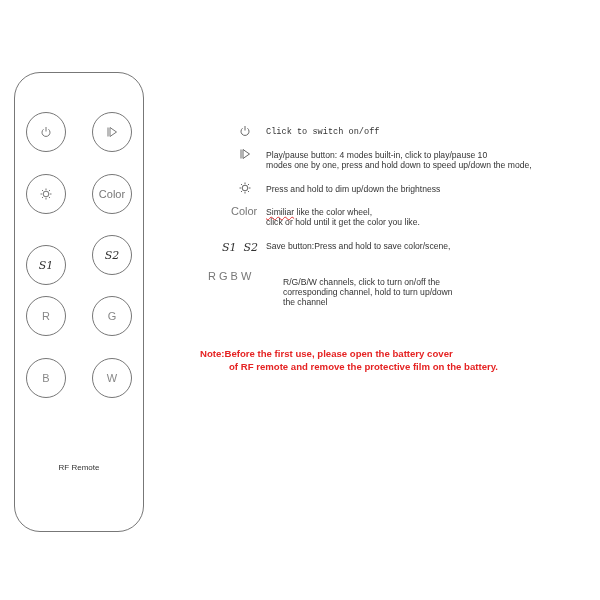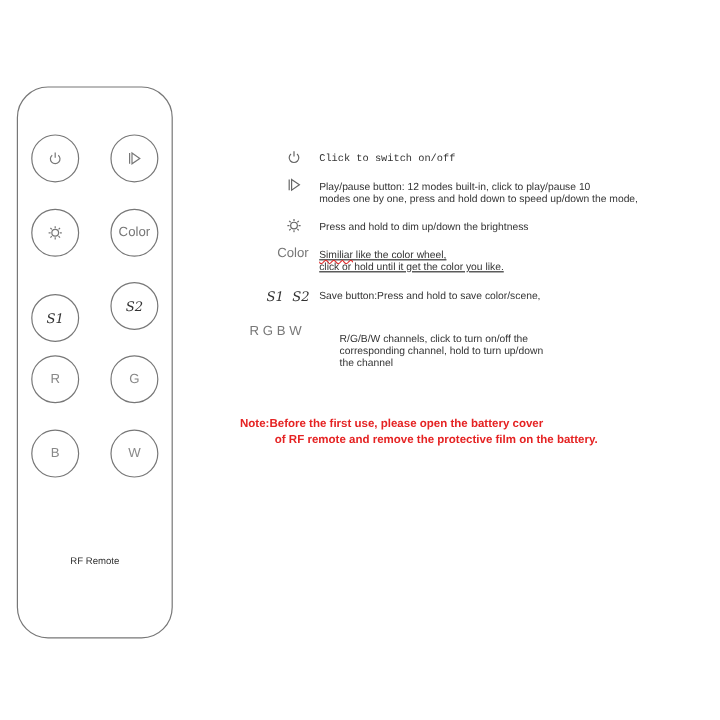--- a/index.html
+++ b/index.html
@@ -71,21 +71,21 @@
 </div>
 <div class="row" style="left:266px;top:127px;font-family:Liberation Mono, monospace;">Click to switch on/off</div>
 
 <div class="ico" style="left:239px;top:148px;">
   <svg width="12" height="12" viewBox="0 0 12 12">
       <line x1="2" y1="1.5" x2="2" y2="10.5" stroke="#666" stroke-width="1"></line>
       <path d="M4 1.5 L10.5 6 L4 10.5 Z" fill="none" stroke="#666" stroke-width="1"></path>
     </svg>
 </div>
 <div class="row" style="left:266px;top:150px;">
-  <div>Play/pause button: 12 modes built-in, click to play/pause 10</div>
+  <div>Play/pause button: 4 modes built-in, click to play/pause 10</div>
   <div>modes one by one, press and hold down to speed up/down the mode,</div>
 </div>
 
 <div class="ico" style="left:239px;top:182px;">
   <svg width="12" height="12" viewBox="0 0 12 12">
       <circle cx="6" cy="6" r="2.8" fill="none" stroke="#666" stroke-width="1"></circle>
       <g stroke="#666" stroke-width="1">
         <line x1="6" y1="0.5" x2="6" y2="2.2"></line>
         <line x1="6" y1="9.8" x2="6" y2="11.5"></line>
         <line x1="0.5" y1="6" x2="2.2" y2="6"></line>
@@ -93,21 +93,21 @@
         <line x1="2" y1="2" x2="3.2" y2="3.2"></line>
         <line x1="8.8" y1="8.8" x2="10" y2="10"></line>
         <line x1="2" y1="10" x2="3.2" y2="8.8"></line>
         <line x1="8.8" y1="3.2" x2="10" y2="2"></line>
       </g>
     </svg>
 </div>
 <div class="row" style="left:266px;top:184px;">Press and hold to dim up/down the brightness</div>
 
 <div class="ico color" style="left:231px;top:205px;">Color</div>
-<div class="row" style="left:266px;top:207px;text-decoration:underline;">
+<div class="row" style="left:266px;top:207px;">
   <div><span class="wavy">Similiar</span><span> like the color wheel,</span></div>
   <div>click or hold until it get the color you like.</div>
 </div>
 
 <div class="ico s" style="left:222px;top:241px;white-space:pre;">S1  S2</div>
 <div class="row" style="left:266px;top:241px;">
   <div>Save button:Press and hold to save color/scene,</div>
 </div>
 
 <div class="ico rgbw" style="left:208px;top:270px;">R G B W</div>

